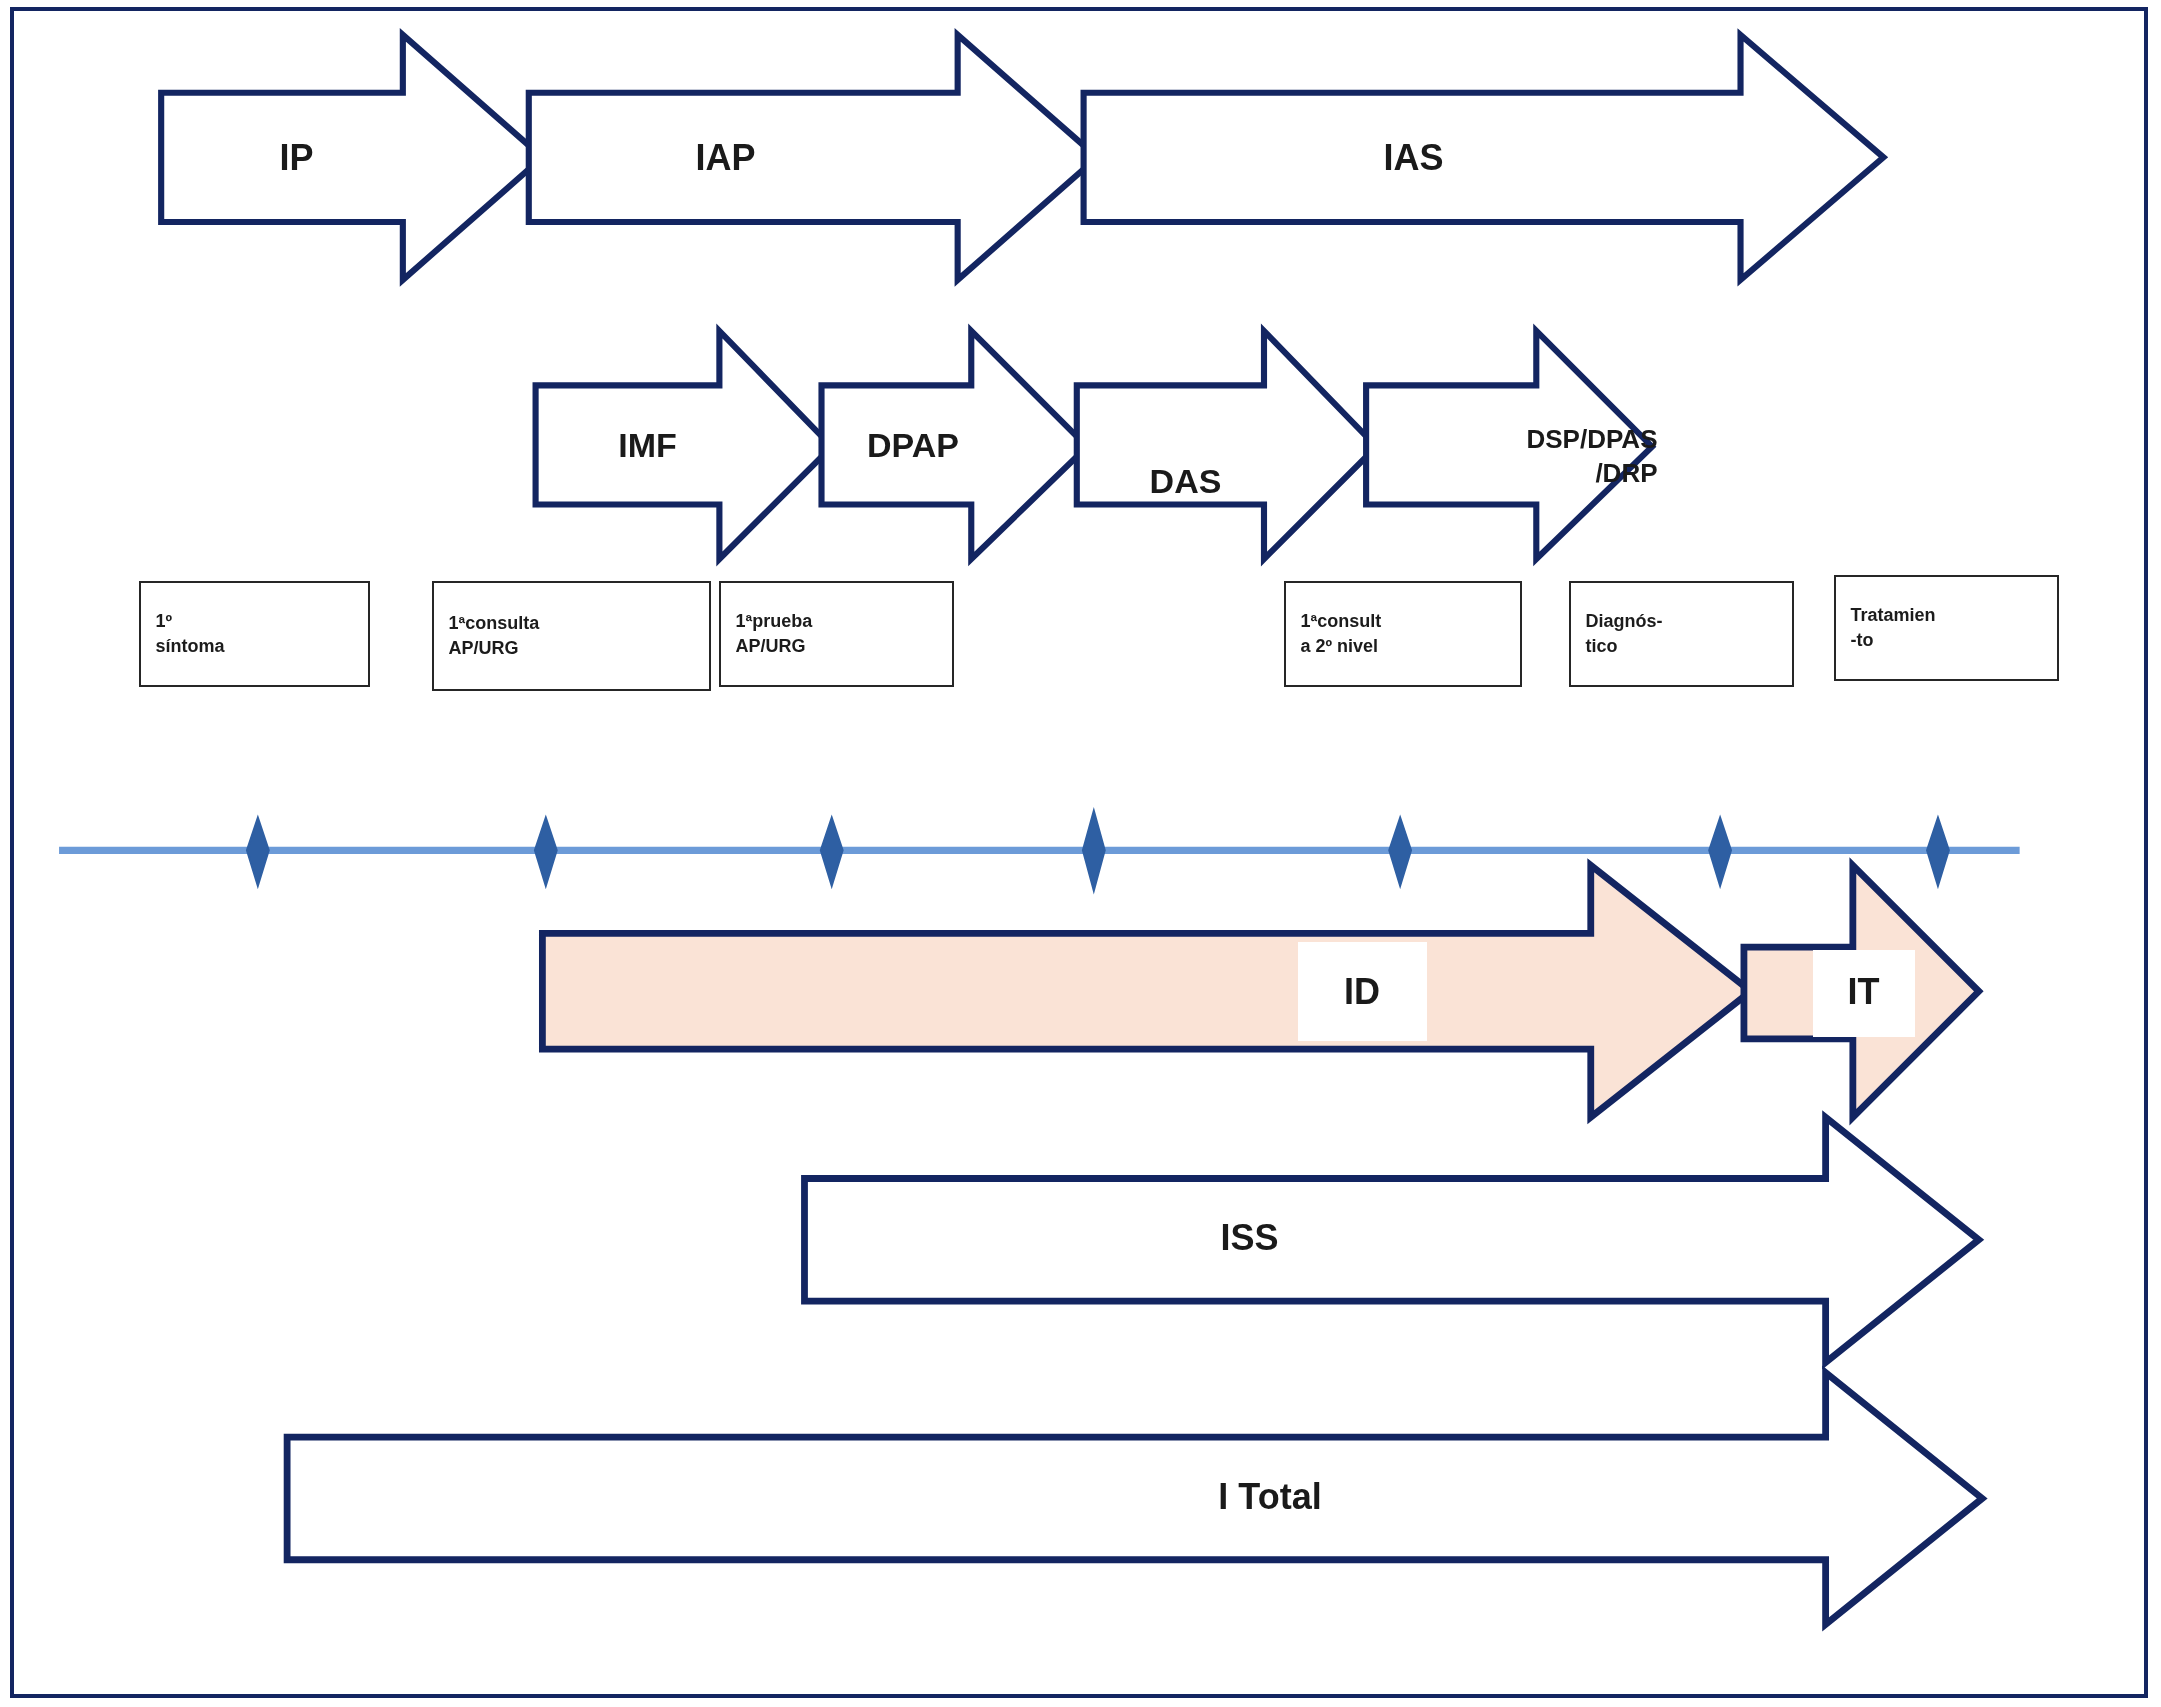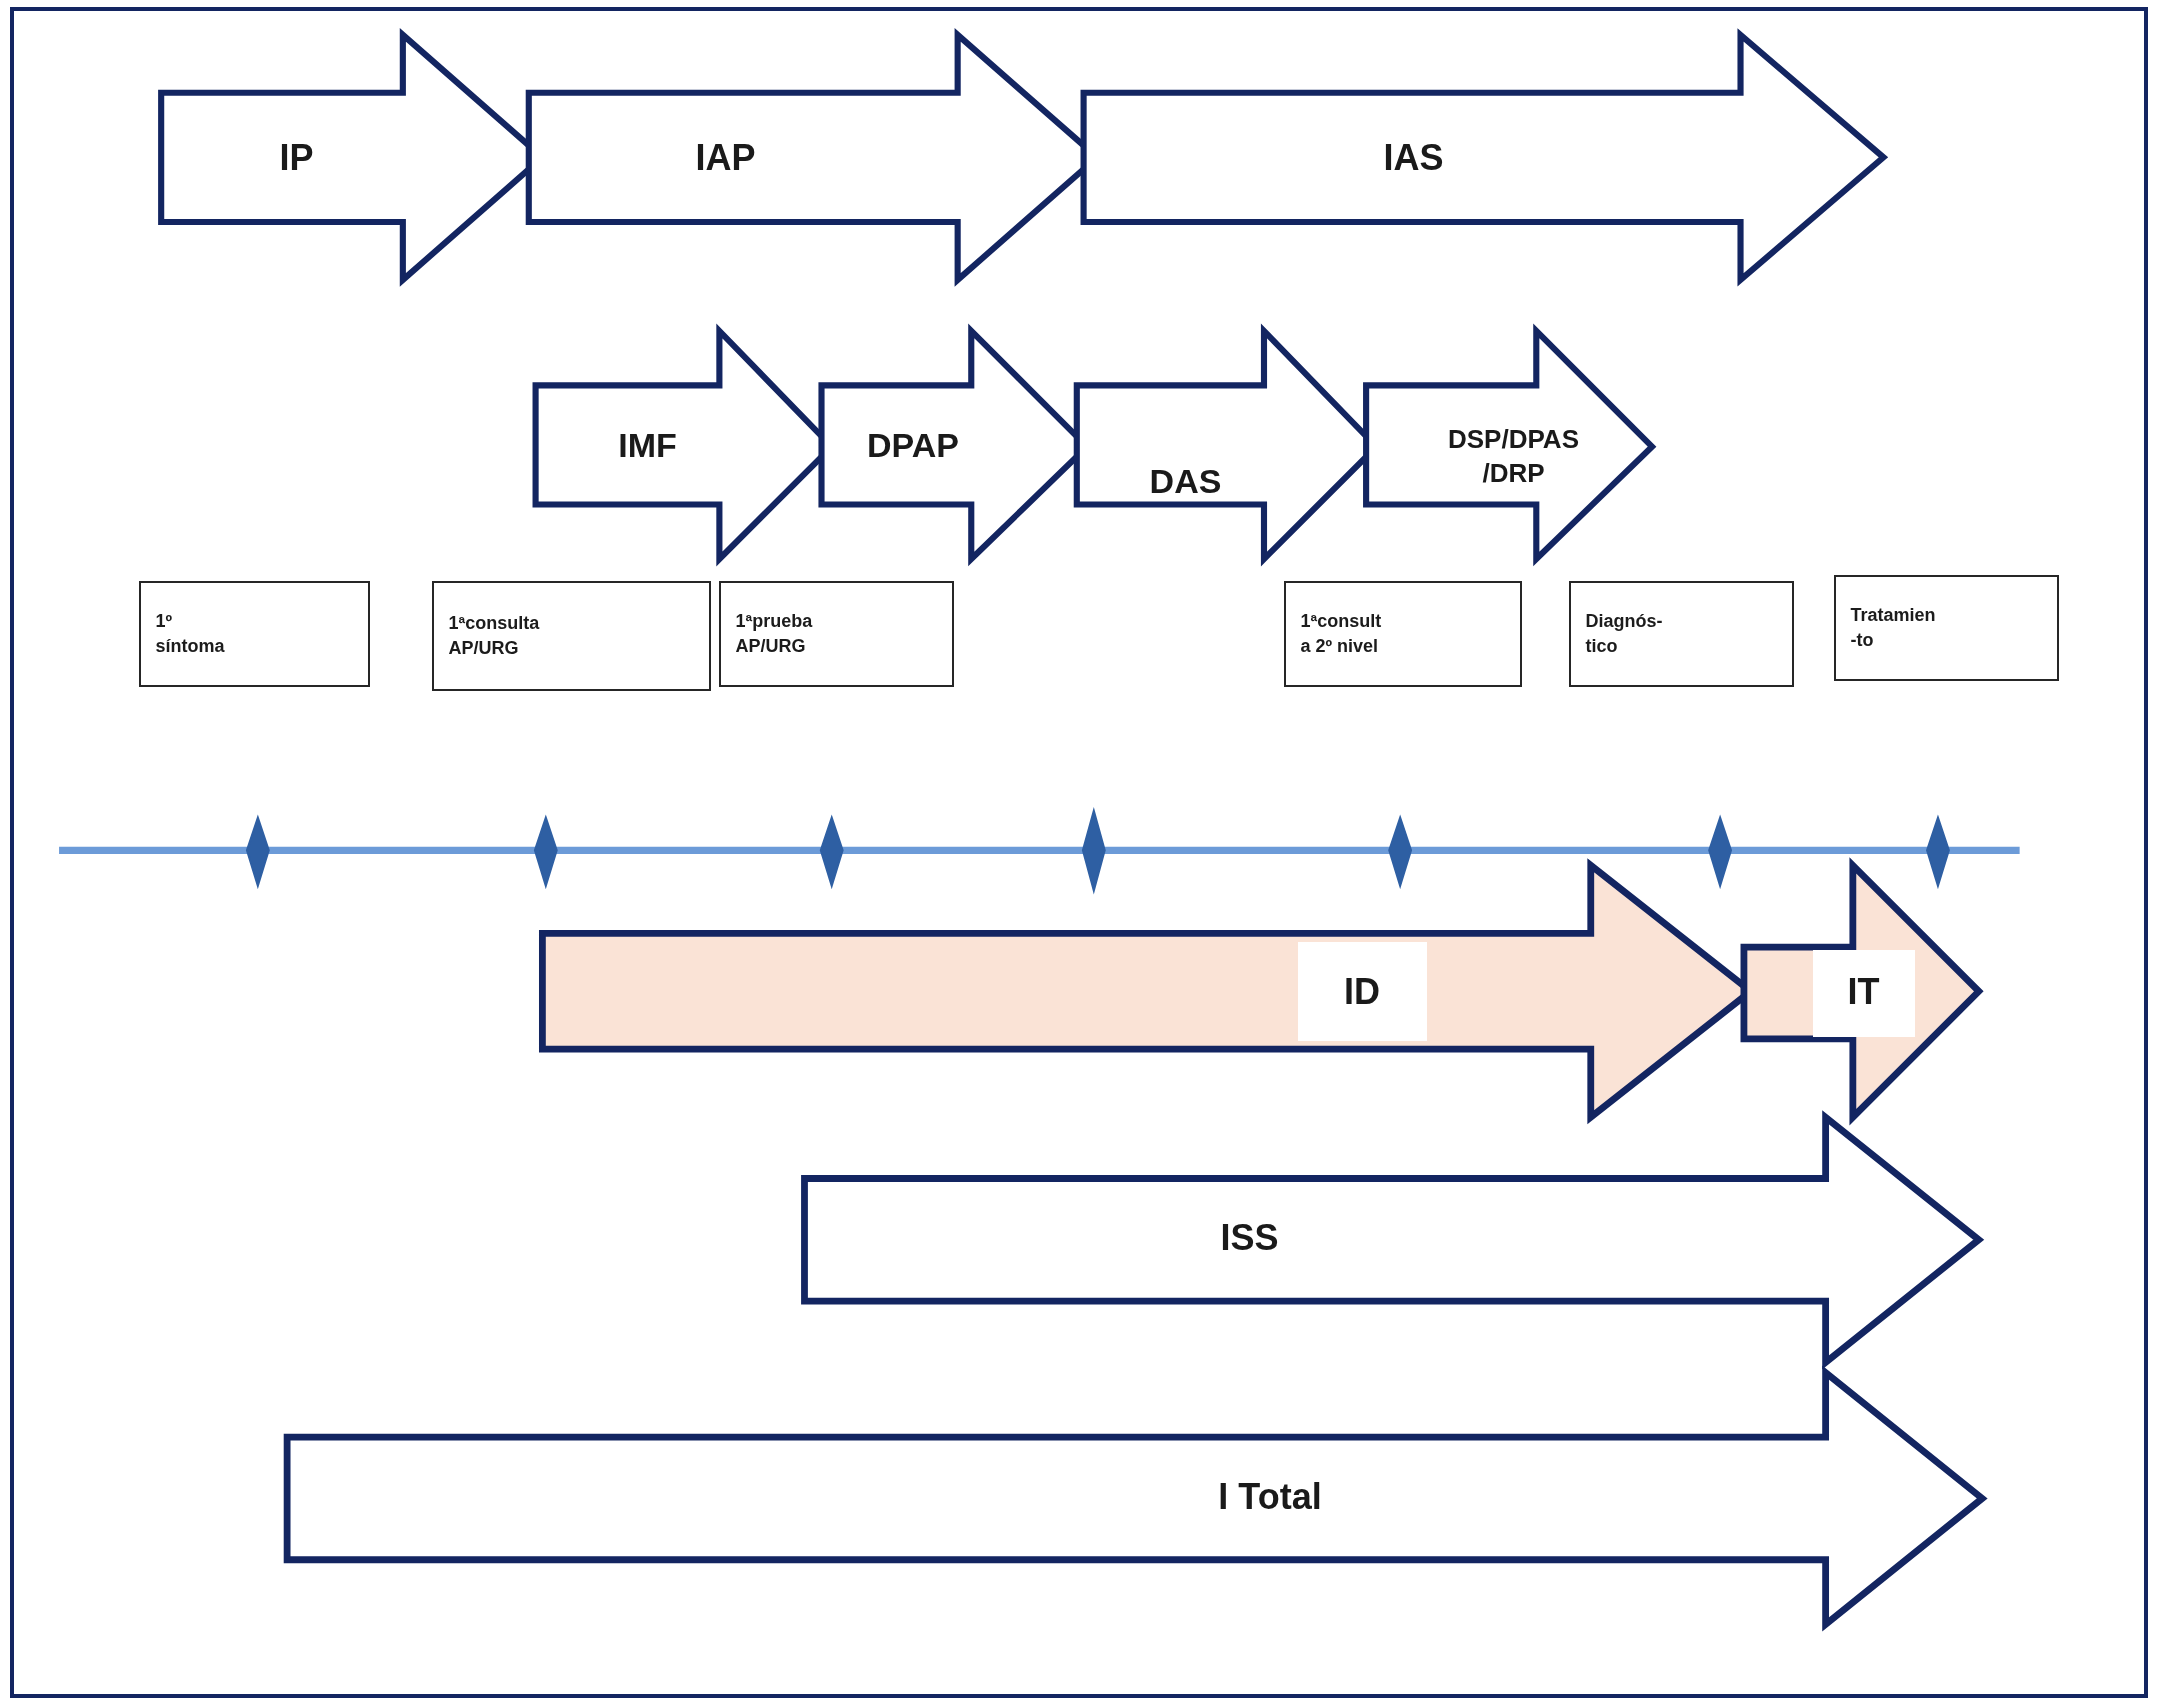--- a/index.html
+++ b/index.html
@@ -29,21 +29,21 @@
     position:absolute;
     color:#1a1a1a;
     font-weight:bold;
     text-align:center;
     line-height:1.05;
     white-space:pre;
     pointer-events:none;
   }
   .lbl-big{font-size:36px;}
   .lbl-mid{font-size:34px;}
-  .lbl-small{font-size:26px;font-weight:bold;line-height:1.32;text-align:center;white-space:pre-line;}
+  .lbl-small{font-size:26px;font-weight:bold;line-height:1.32;text-align:right;white-space:pre-line;margin-left:42px;}
 
   
   .stepbox{
     position:absolute;
     box-sizing:border-box;
     border:2.7px solid #262626;
     background:#ffffff;
     display:flex;
     align-items:center;
     padding-left:15px;

